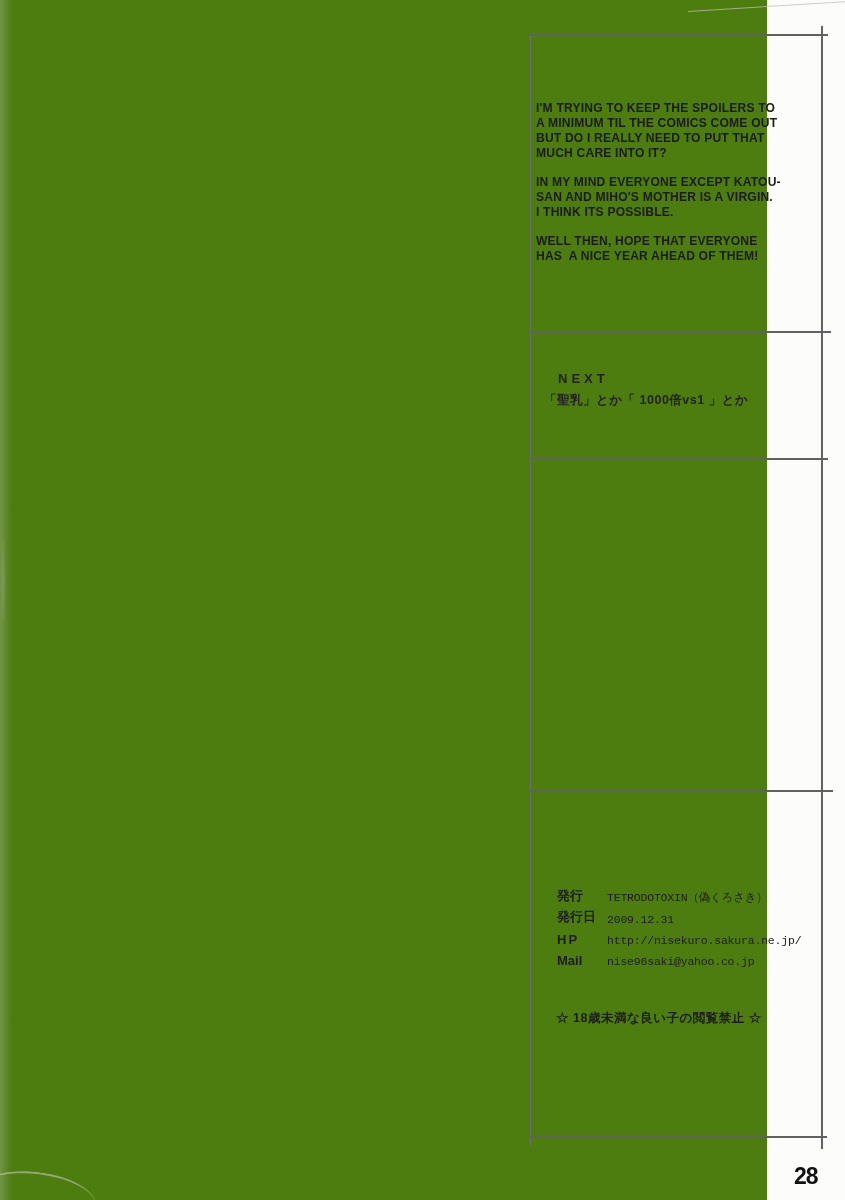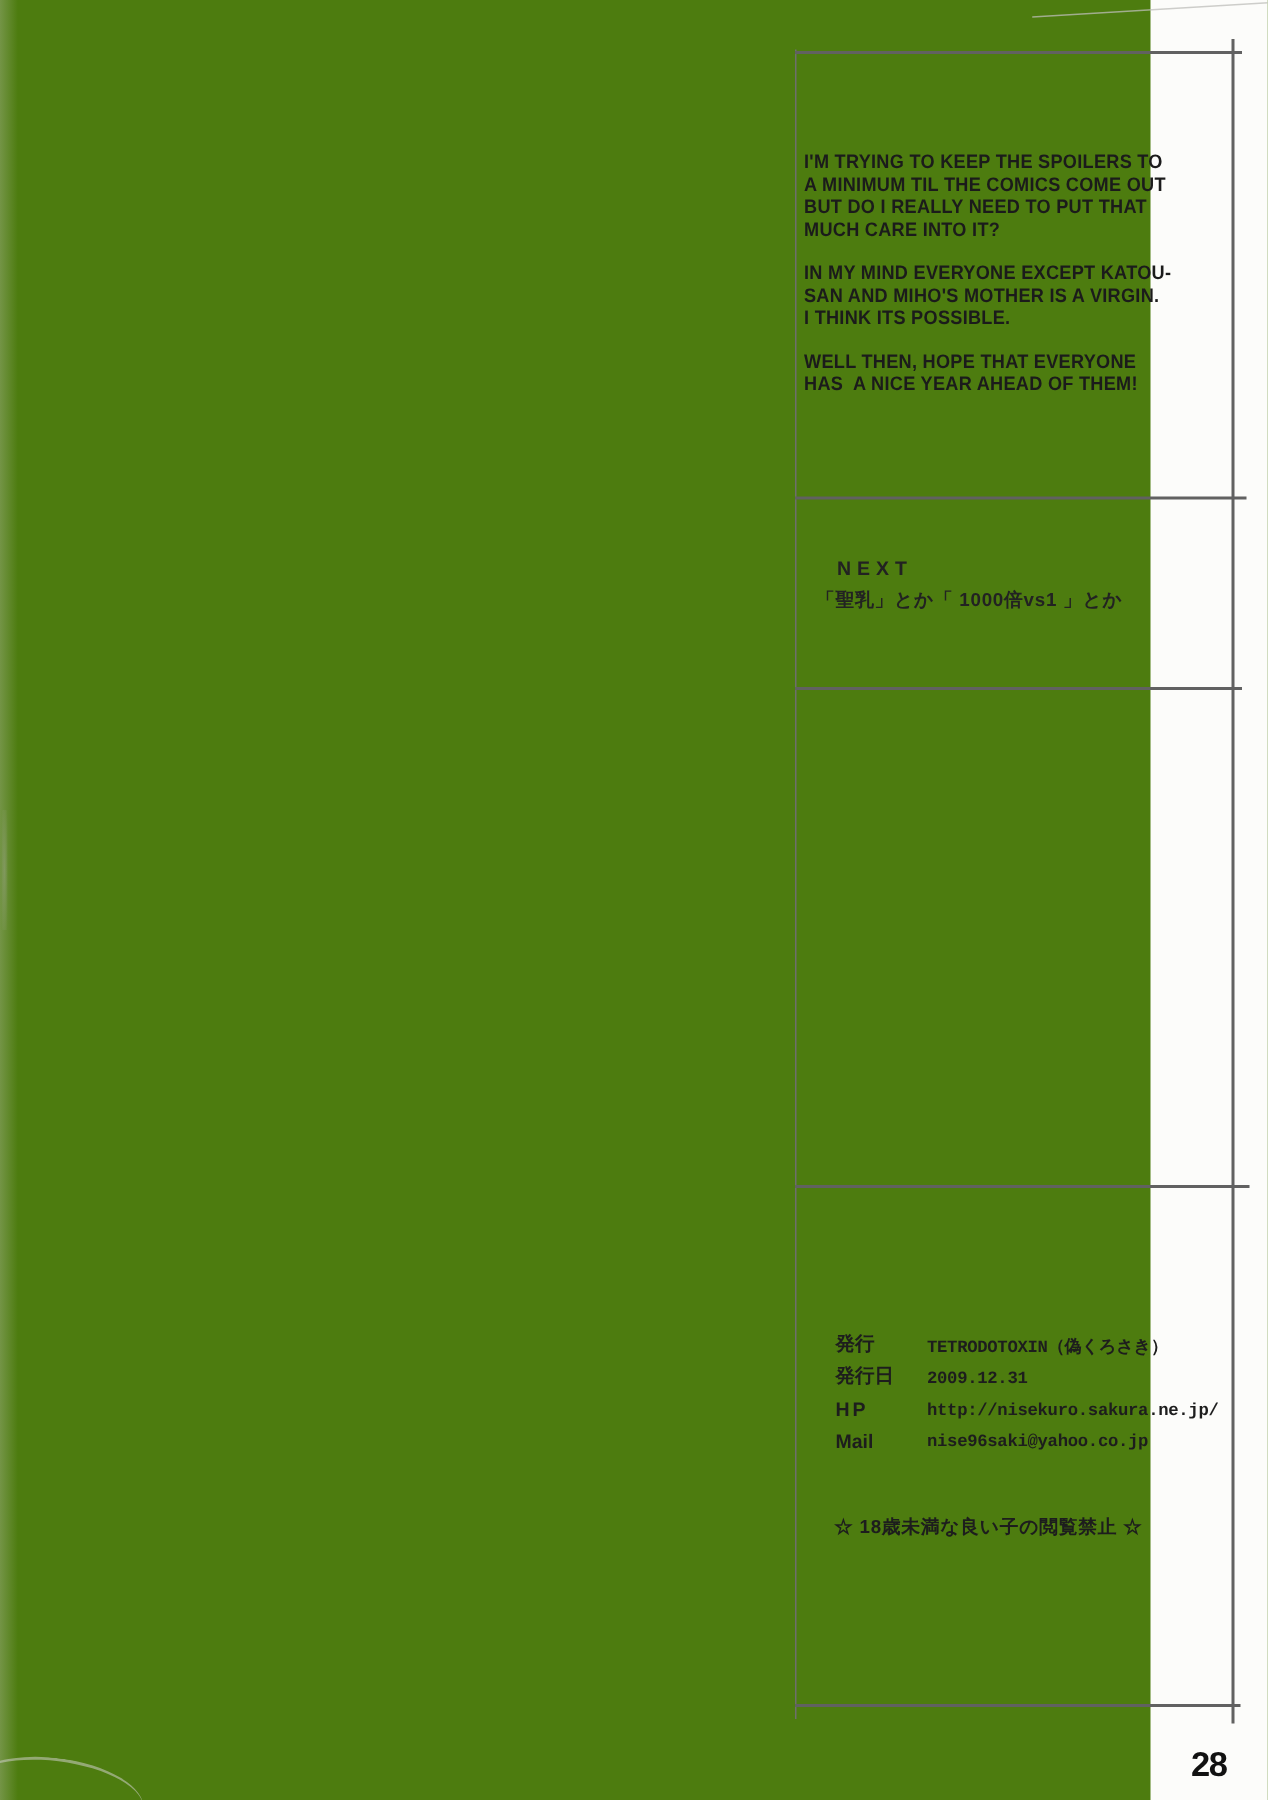--- a/index.html
+++ b/index.html
@@ -84,24 +84,23 @@
   .colophon-label {
     width: 50px;
     flex: 0 0 50px;
     font-size: 13px;
     font-weight: bold;
   }
   .colophon-row:nth-child(3) .colophon-label { letter-spacing: 2px; margin-top: 20px; }
   .colophon-value {
     font-family: "Liberation Mono", monospace;
     font-size: 11.5px;
-    font-weight: bold;
+    font-weight: normal;
     letter-spacing: -0.2px;
     padding-top: 1px;
-    margin-left: 11px;
   }
   #age-warning {
     position: absolute;
     left: 556px;
     top: 1010px;
     color: #1d1d1d;
     font-size: 12.5px;
     font-weight: bold;
     letter-spacing: 0.5px;
     text-align: center;

